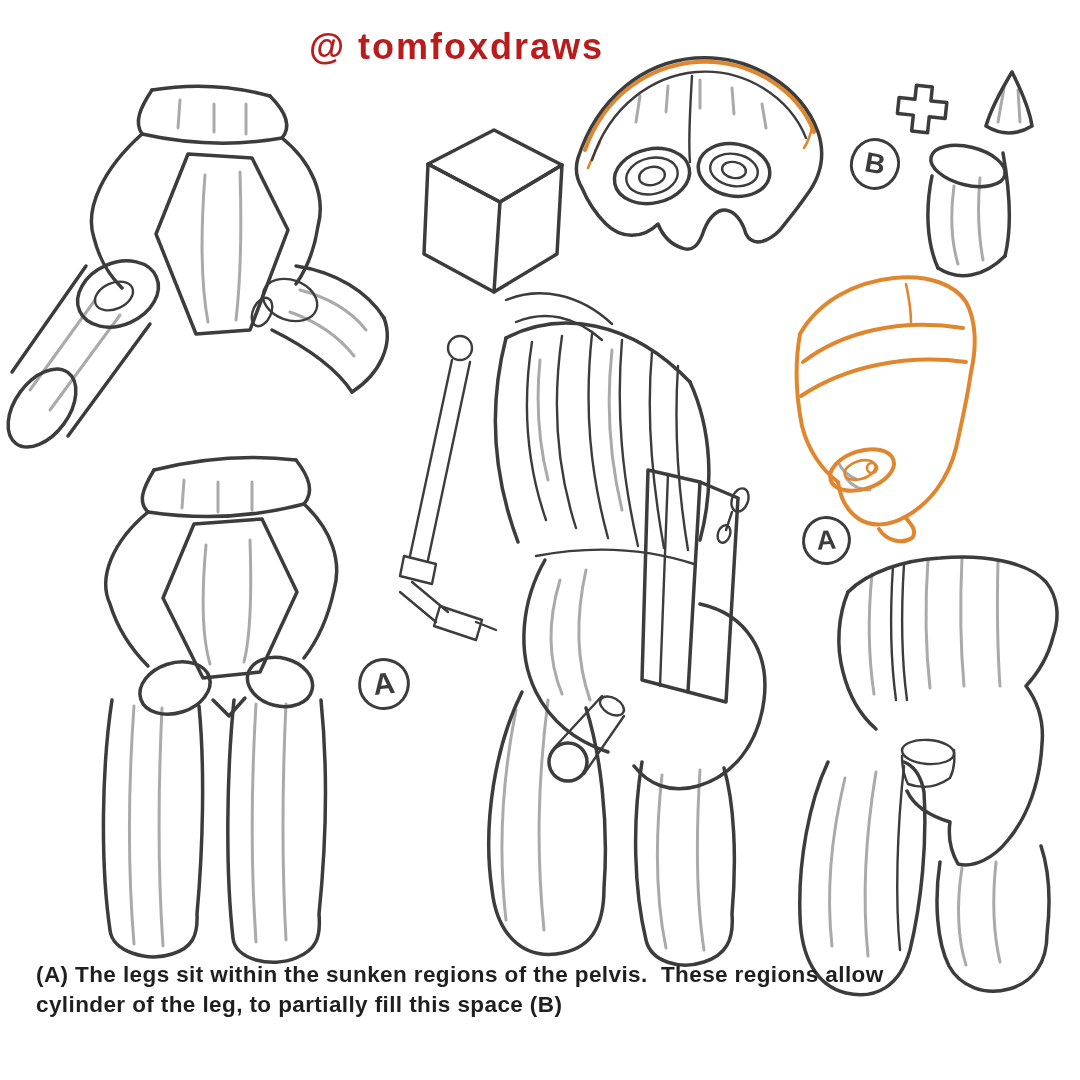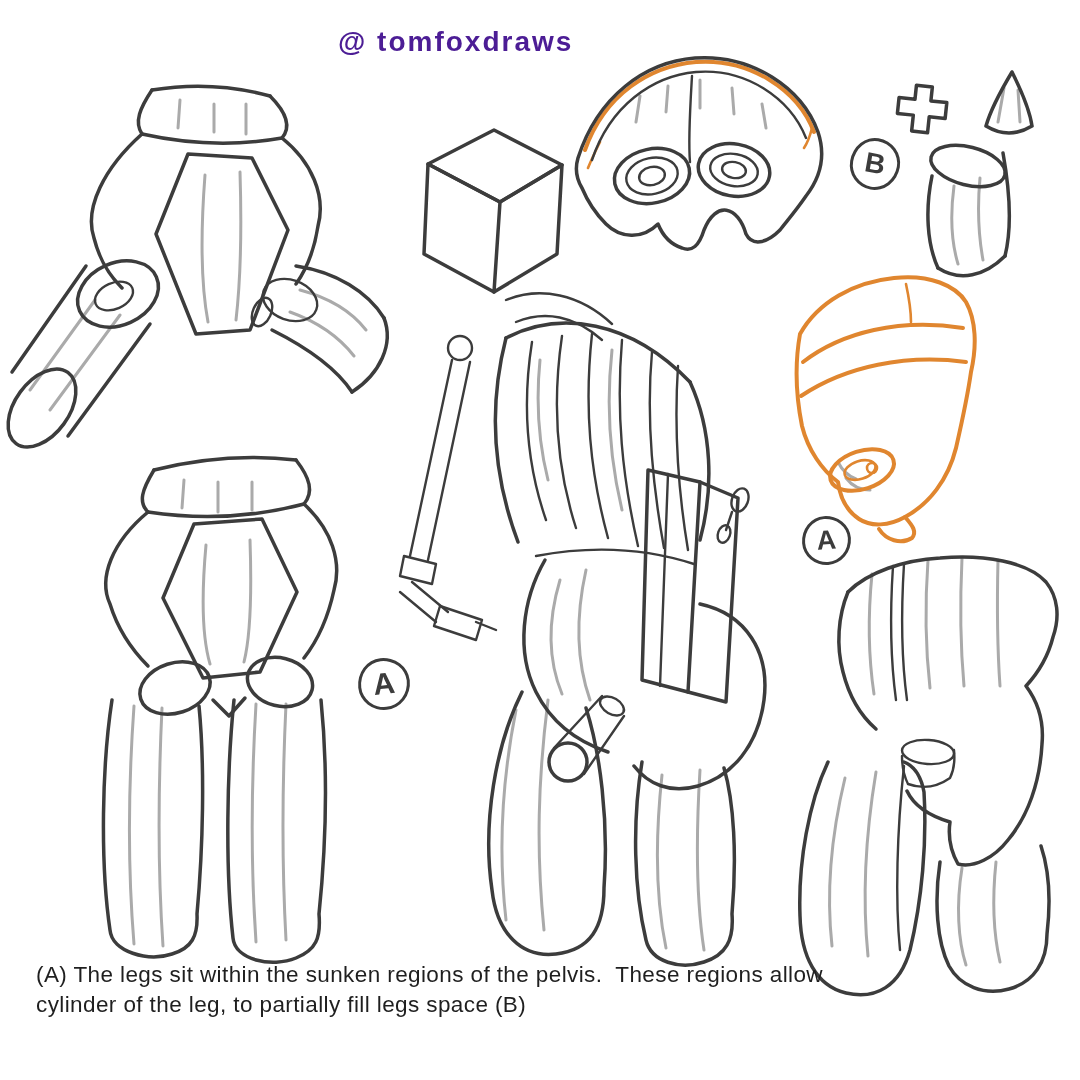--- a/index.html
+++ b/index.html
@@ -11,39 +11,39 @@
     font-family:"Liberation Sans", sans-serif;
   }
   .sketch-layer{position:absolute;left:0;top:0;}
   .ink{stroke:#3c3c3c;stroke-width:3.5;fill:none;stroke-linecap:round;stroke-linejoin:round;}
   .ink-thin{stroke:#3c3c3c;stroke-width:2.4;fill:none;stroke-linecap:round;stroke-linejoin:round;}
   .shade{stroke:#aaaaaa;stroke-width:3;fill:none;stroke-linecap:round;stroke-linejoin:round;}
   .orange{stroke:#e0862f;stroke-width:4;fill:none;stroke-linecap:round;stroke-linejoin:round;}
   .orange-thin{stroke:#e0862f;stroke-width:2.6;fill:none;stroke-linecap:round;stroke-linejoin:round;}
 
   .handle{
-    position:absolute;left:338px;top:26px;
-    font-size:28px;font-weight:700;color:#4c1d95;
+    position:absolute;left:309px;top:26px;
+    font-size:36px;font-weight:700;color:#b91c1c;
     letter-spacing:2px;
   }
   .circle-label{
     position:absolute;
     border:3.2px solid #3c3c3c;
     border-radius:48% 52% 50% 50% / 52% 48% 52% 48%;
     display:flex;align-items:center;justify-content:center;
     font-weight:700;color:#3c3c3c;
     background:transparent;
   }
   .label-a-left{left:358px;top:658px;width:46px;height:46px;font-size:30px;transform:rotate(-6deg);}
   .label-b{left:850px;top:138px;width:44px;height:46px;font-size:28px;transform:rotate(10deg);}
   .label-a-right{left:802px;top:516px;width:43px;height:43px;font-size:27px;transform:rotate(-4deg);}
 
   .caption{
     position:absolute;left:36px;top:960px;width:1020px;
-    font-size:22.5px;font-weight:400;color:#1f1f1f;
+    font-size:22.5px;font-weight:700;color:#1f1f1f;
     line-height:30px;letter-spacing:0.4px;
   }
   .caption div{white-space:pre-wrap;}
 </style>
 </head>
 <body>
 
 <div class="canvas">
 
   <svg class="sketch-layer" width="1080" height="1080" viewBox="0 0 1080 1080">
@@ -185,16 +185,16 @@
   </div>
   <div class="circle-label label-b">
     <span>B</span>
   </div>
   <div class="circle-label label-a-right">
     <span>A</span>
   </div>
 
   <div class="caption">
     <div>(A) The legs sit within the sunken regions of the pelvis.  These regions allow</div>
-    <div>cylinder of the leg, to partially fill legs space (B)</div>
+    <div>cylinder of the leg, to partially fill this space (B)</div>
   </div>
 
 </div>
 
 </body></html>

